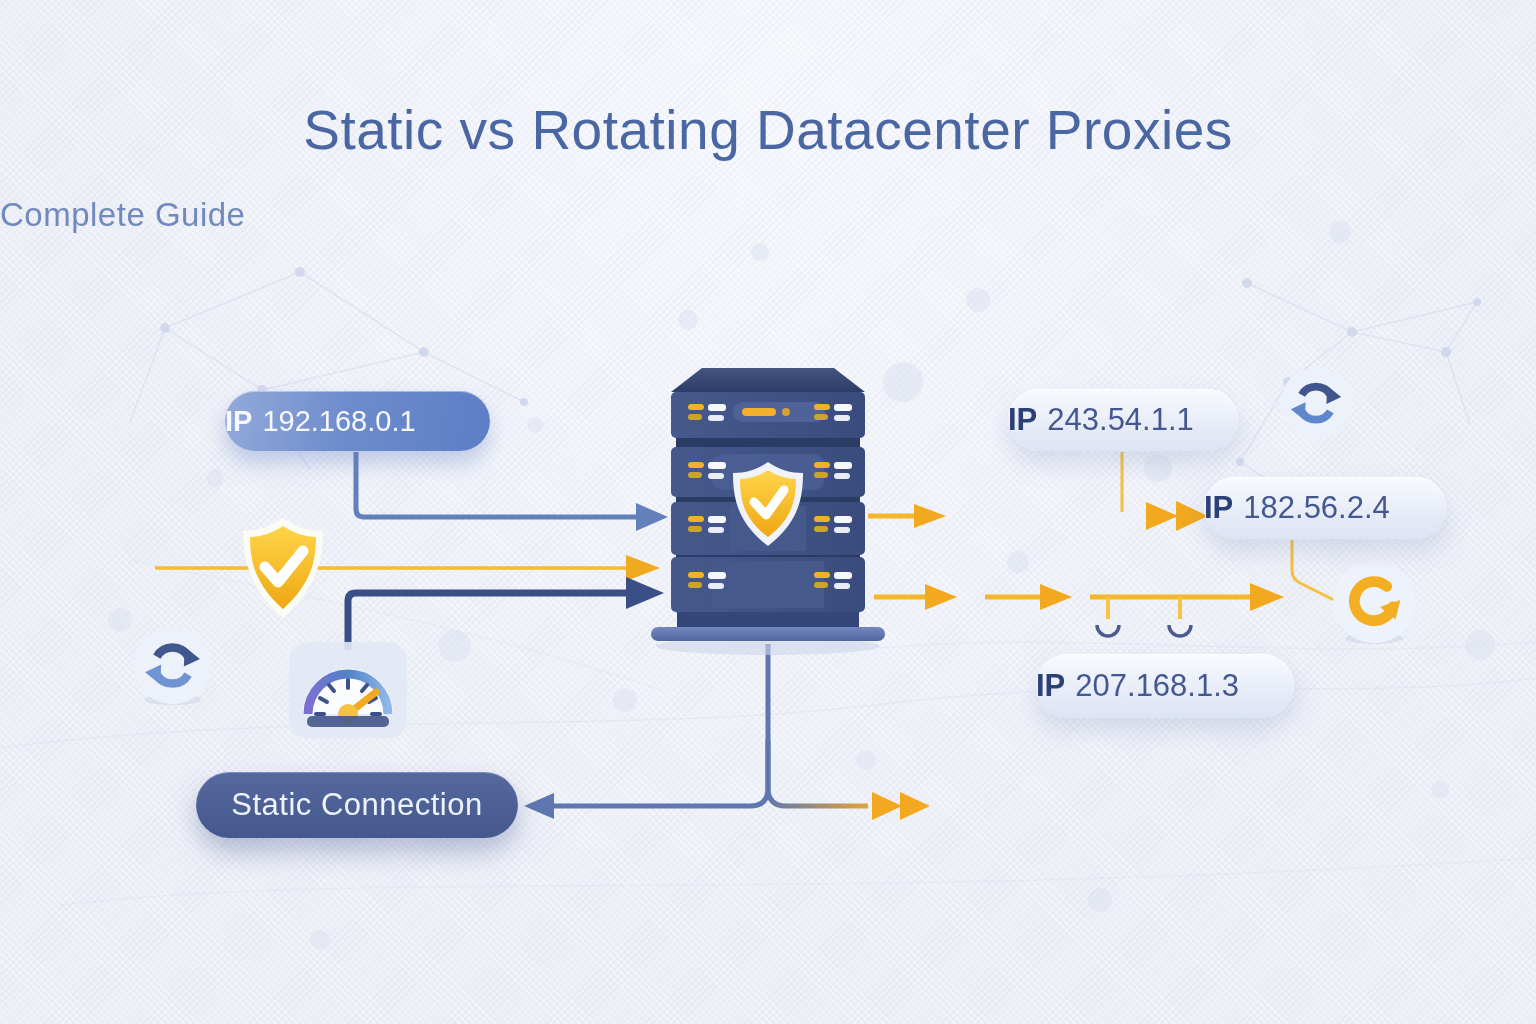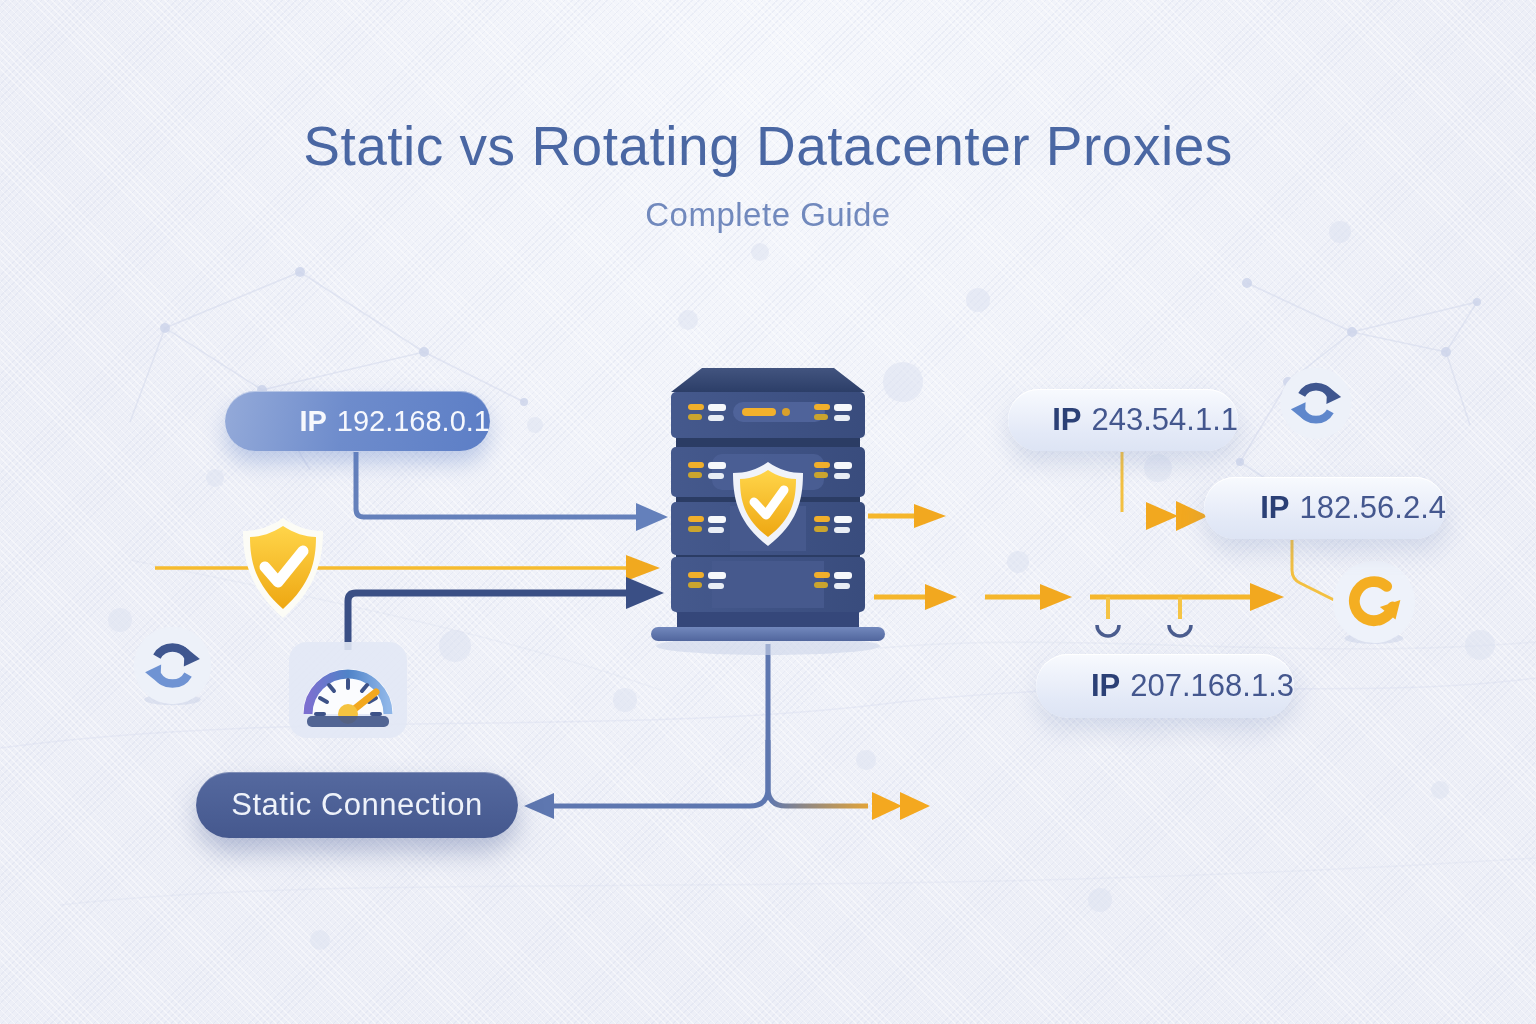--- a/index.html
+++ b/index.html
@@ -8,30 +8,30 @@
     font-family:"Liberation Sans",sans-serif;
     background-color:#edeff7;
     background-image:
       repeating-linear-gradient(45deg, rgba(255,255,255,.45) 0 1px, transparent 1px 5px),
       repeating-linear-gradient(-45deg, rgba(199,206,229,.22) 0 1px, transparent 1px 5px),
       radial-gradient(ellipse at 50% 8%, #f5f7fc 0%, #edeff7 65%);
   }
   .abs{position:absolute;}
   
   #title{
-    left:0;top:114px;width:100%;text-align:center;
+    left:0;top:98px;width:100%;text-align:center;
     font-size:55px;font-weight:400;letter-spacing:.5px;color:#4a67a3;
   }
   #subtitle{
-    left:0;top:196px;width:100%;text-align:center;
+    left:0;top:196px;width:100%;
     font-size:33px;font-weight:400;letter-spacing:.5px;color:#7189bd;
   }
   
   .badge{
-    display:flex;align-items:center;justify-content:flex-end;gap:10px;
+    display:flex;align-items:center;justify-content:flex-start;gap:10px;
     border-radius:32px;white-space:nowrap;
   }
   .badge .pfx{font-weight:700;}
   .badge-grad{
     background:linear-gradient(100deg,#94aad9 0%,#6e8ccc 45%,#5c7ec6 100%);
     box-shadow:0 12px 22px rgba(93,126,198,.35), inset 0 1px 0 rgba(255,255,255,.4);
     color:#f6f8fd;font-size:29px;
   }
   .badge-light{
     background:linear-gradient(180deg,#f8fafe 0%,#e3e9f7 70%,#dde4f4 100%);

